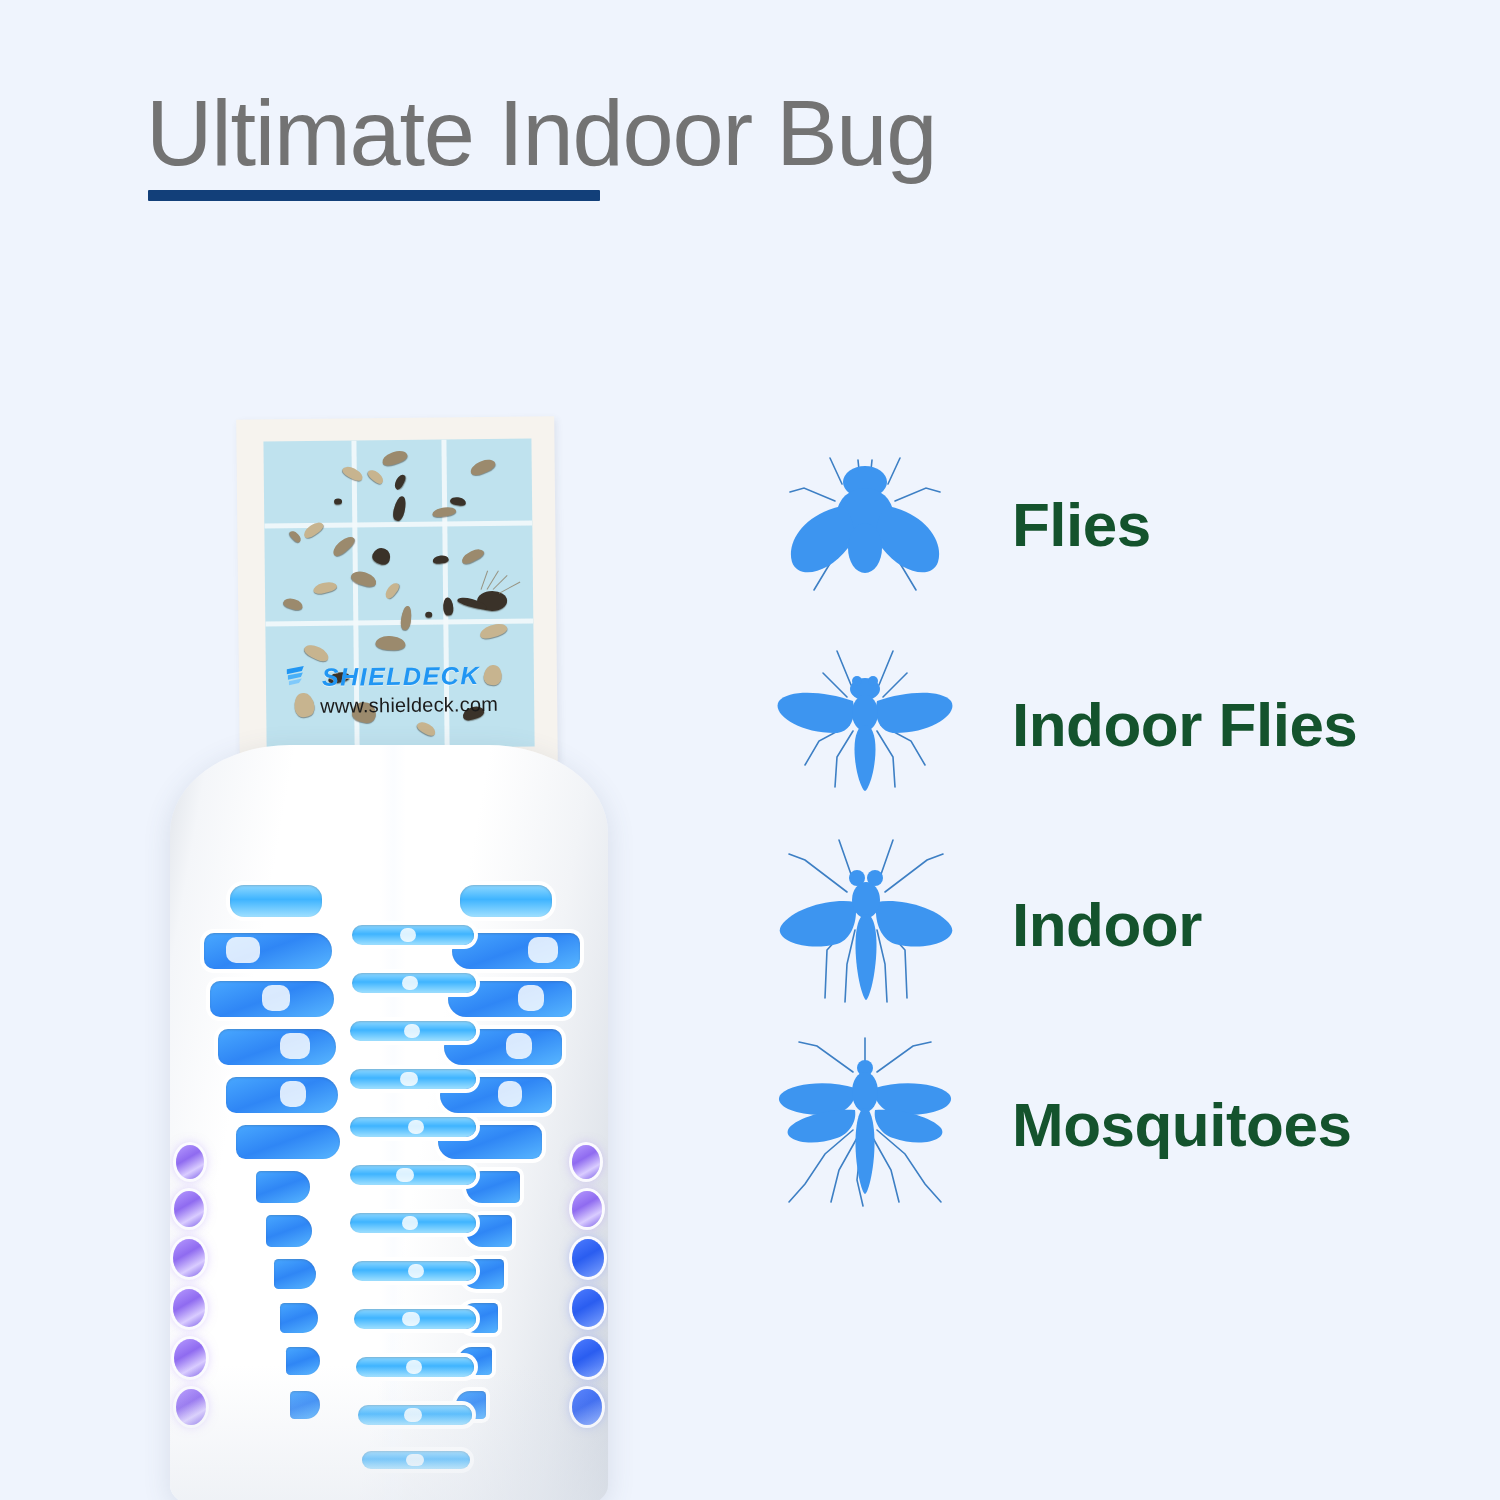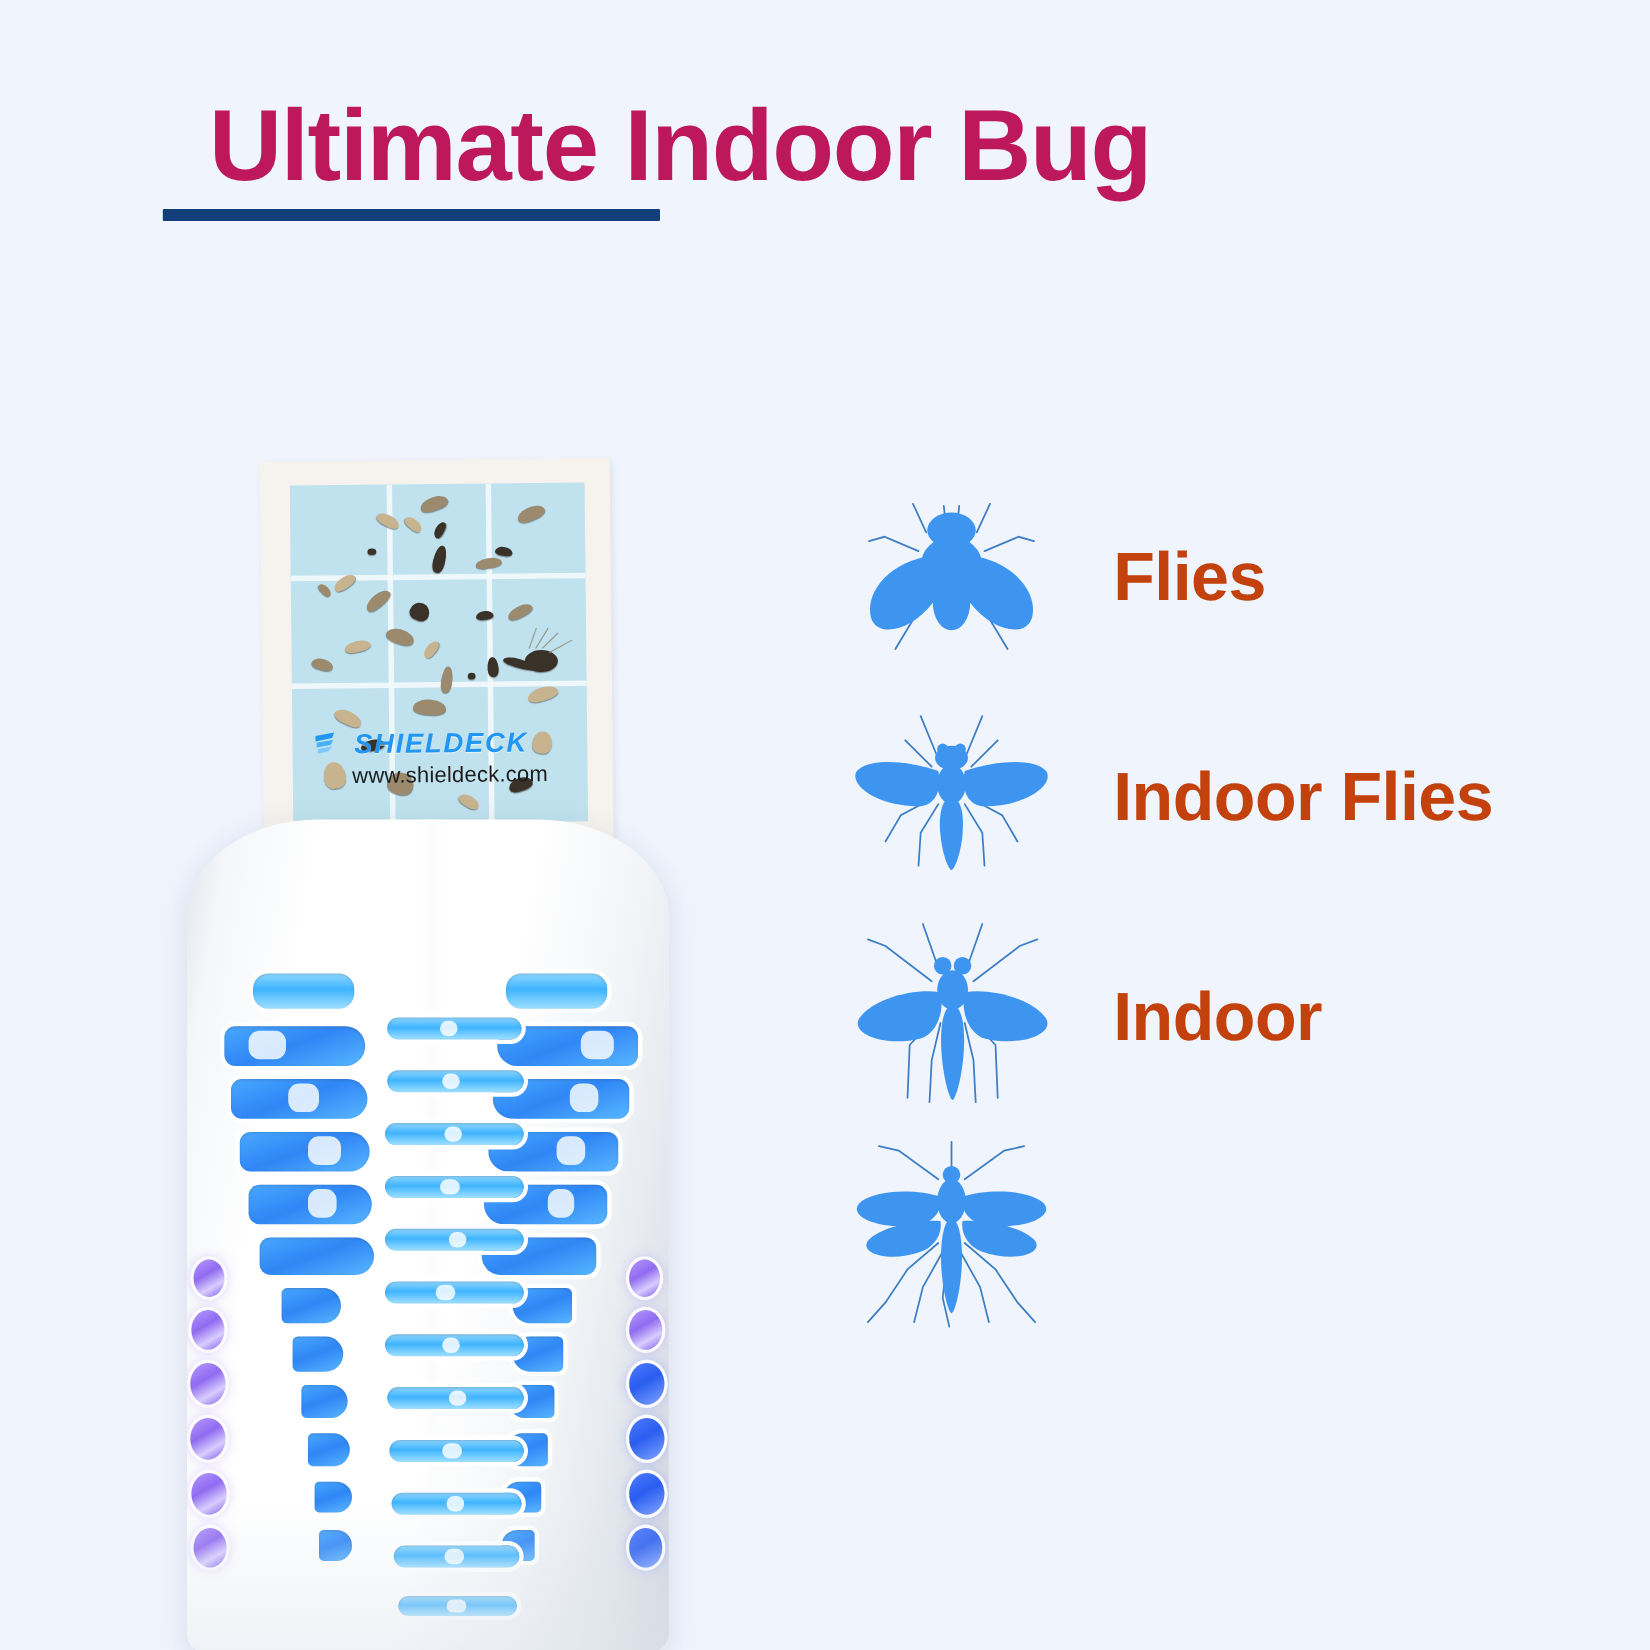--- a/index.html
+++ b/index.html
@@ -17,26 +17,25 @@
 
   
   #headline {
     position: absolute;
     left: 146px;
     top: 86px;
     width: 1180px;
   }
   .title-line {
     font-size: 92px;
-    font-weight: 700;
+    font-weight: 400;
     line-height: 1.04;
-    color: #be185d;
+    color: #737373;
     letter-spacing: -1.2px;
     white-space: nowrap;
-    margin-left: 44px;
   }
   #title-rule {
     width: 452px;
     height: 11px;
     background: #123f79;
     margin: 8px 0 20px 2px;
     border-radius: 1px;
   }
 
   
@@ -55,21 +54,21 @@
     width: 190px;
     flex: 0 0 190px;
     display: flex;
     align-items: center;
     justify-content: center;
   }
   .pest-icon svg { display: block; }
   .pest-label {
     font-size: 62px;
     font-weight: 700;
-    color: #c2410c;
+    color: #14532d;
     letter-spacing: -0.5px;
     white-space: nowrap;
     padding-left: 52px;
   }
 
   
   #product {
     position: absolute;
     left: 0;
     top: 400px;
@@ -483,15 +482,16 @@
         </g>
         <path d="M82 54 C58 46 20 48 8 60 C-2 72 26 84 60 80 C74 78 84 68 82 54 Z" fill="#3d95f0"></path>
         <path d="M102 54 C126 46 164 48 176 60 C186 72 158 84 124 80 C110 78 100 68 102 54 Z" fill="#3d95f0"></path>
         <path d="M82 76 C60 74 26 82 16 94 C8 106 36 114 64 104 C76 100 84 88 82 76 Z" fill="#3d95f0"></path>
         <path d="M102 76 C124 74 158 82 168 94 C176 106 148 114 120 104 C108 100 100 88 102 76 Z" fill="#3d95f0"></path>
         <circle cx="92" cy="34" r="8" fill="#3d95f0"></circle>
         <ellipse cx="92" cy="58" rx="13" ry="20" fill="#3d95f0"></ellipse>
         <path d="M92 74 C85 74 81 96 83 122 C85 146 90 160 92 160 C94 160 99 146 101 122 C103 96 99 74 92 74 Z" fill="#3d95f0"></path>
       </svg>
     </div>
+    <div class="pest-label">Mosquitoes</div>
   </div>
 
 </div>
 
 </body></html>

